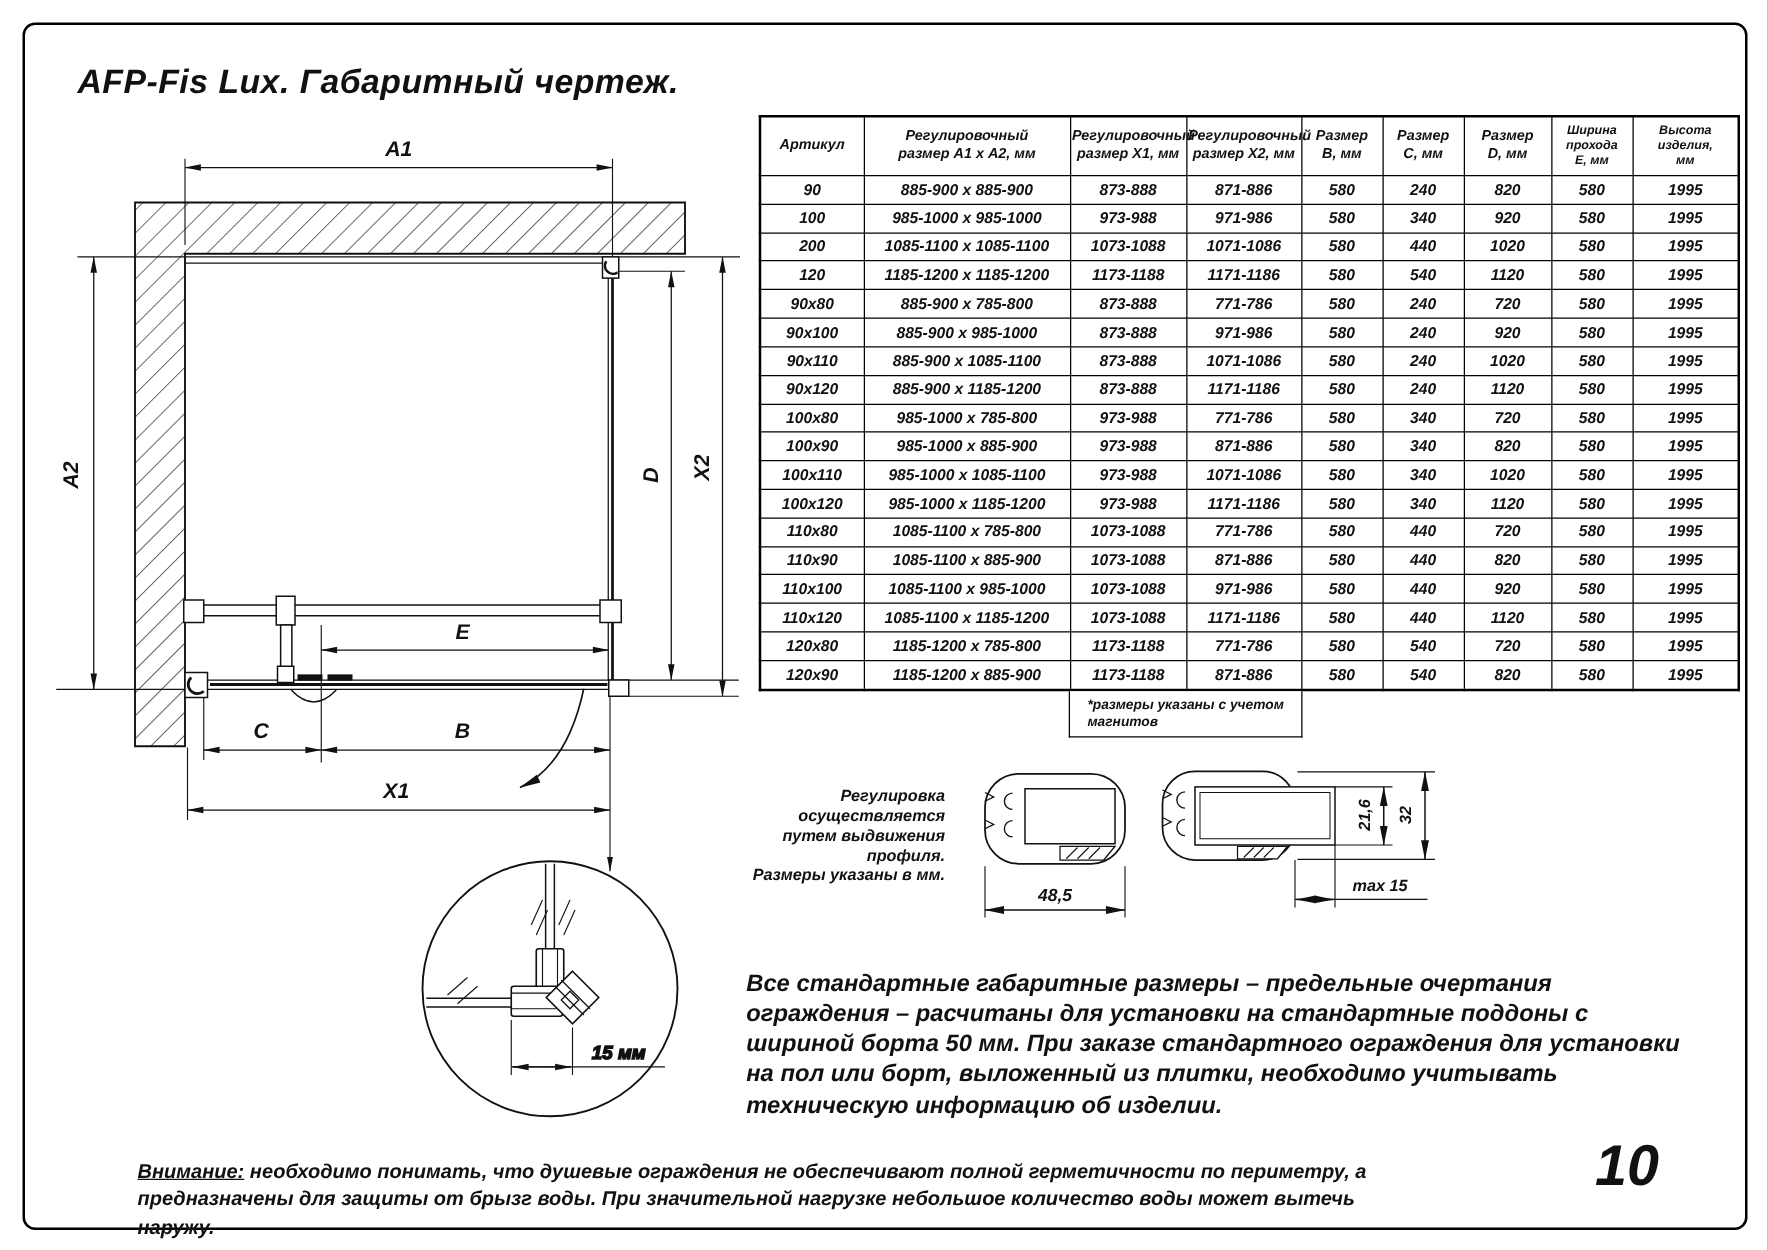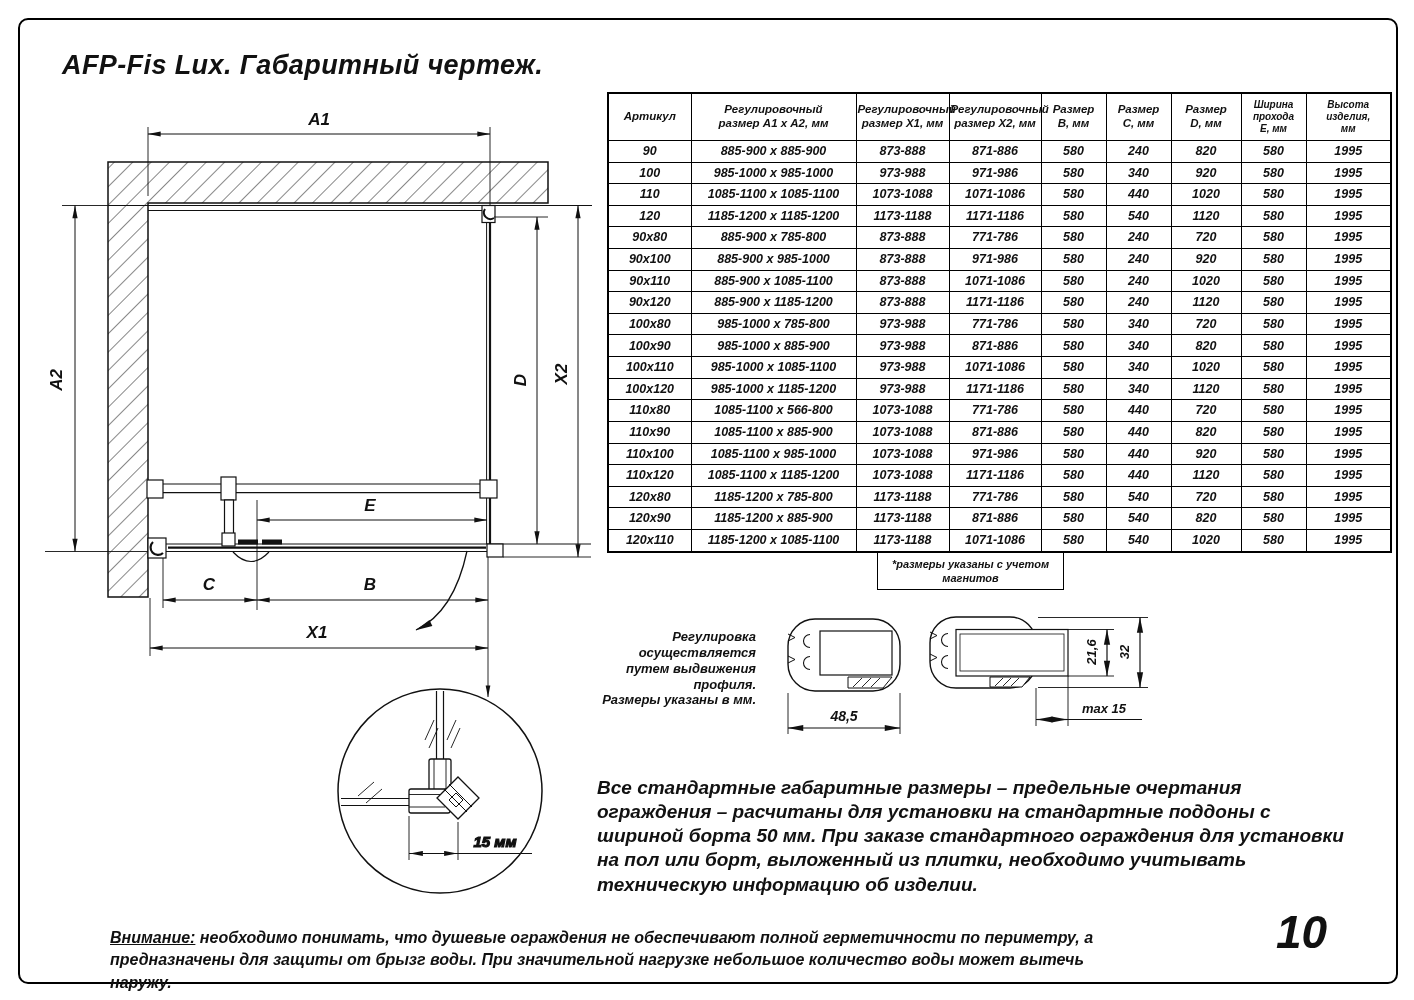--- a/index.html
+++ b/index.html
@@ -27,22 +27,22 @@
   .size-table th, .size-table td {
     border:1.4px solid #000; padding:0 1px; text-align:center; vertical-align:middle;
   }
   .size-table thead th { height:46px; font-size:11.5px; font-weight:bold; line-height:1.18; white-space:pre-line; }
   .size-table thead th.small { font-size:10px; }
   .size-table td { font-size:12.5px; font-weight:bold; line-height:1; }
 
   .footnote {
     position:absolute; left:855px; top:553px; width:185px; height:36px;
     border:1.6px solid #000; border-top:none; background:#fff;
-    display:flex; align-items:center; justify-content:center; text-align:center;
-    font-size:11px; font-style:italic; font-weight:bold; line-height:1.3; white-space:pre-line;margin-left:22px;
+    display:flex; align-items:center; justify-content:center; text-align:left;
+    font-size:11px; font-style:italic; font-weight:bold; line-height:1.3; white-space:pre-line;
   }
   .regulation {
     position:absolute; left:588px; top:629px; width:168px;
     text-align:right; font-size:13px; font-style:italic; font-weight:bold;
     line-height:1.22; white-space:pre-line;
   }
   .body-note {
     position:absolute; left:597px; top:766px; width:760px;
     font-size:19px; font-style:italic; font-weight:600; line-height:1.27;margin-top:10px;
   }
@@ -294,21 +294,21 @@
           <td>985-1000 x 985-1000</td>
           <td>973-988</td>
           <td>971-986</td>
           <td>580</td>
           <td>340</td>
           <td>920</td>
           <td>580</td>
           <td>1995</td>
         </tr>
         <tr>
-          <td>110</td>
+          <td>200</td>
           <td>1085-1100 x 1085-1100</td>
           <td>1073-1088</td>
           <td>1071-1086</td>
           <td>580</td>
           <td>440</td>
           <td>1020</td>
           <td>580</td>
           <td>1995</td>
         </tr>
         <tr>
@@ -405,21 +405,21 @@
           <td>973-988</td>
           <td>1171-1186</td>
           <td>580</td>
           <td>340</td>
           <td>1120</td>
           <td>580</td>
           <td>1995</td>
         </tr>
         <tr>
           <td>110x80</td>
-          <td>1085-1100 x 566-800</td>
+          <td>1085-1100 x 785-800</td>
           <td>1073-1088</td>
           <td>771-786</td>
           <td>580</td>
           <td>440</td>
           <td>720</td>
           <td>580</td>
           <td>1995</td>
         </tr>
         <tr>
           <td>110x90</td>
@@ -469,31 +469,20 @@
           <td>120x90</td>
           <td>1185-1200 x 885-900</td>
           <td>1173-1188</td>
           <td>871-886</td>
           <td>580</td>
           <td>540</td>
           <td>820</td>
           <td>580</td>
           <td>1995</td>
         </tr>
-        <tr>
-          <td>120x110</td>
-          <td>1185-1200 x 1085-1100</td>
-          <td>1173-1188</td>
-          <td>1071-1086</td>
-          <td>580</td>
-          <td>540</td>
-          <td>1020</td>
-          <td>580</td>
-          <td>1995</td>
-        </tr>
       </tbody>
   </table>
 
   <div class="footnote">*размеры указаны с учетом
 магнитов</div>
 
   <div class="regulation">Регулировка осуществляется
 путем выдвижения профиля.
 Размеры указаны в мм.</div>
 

